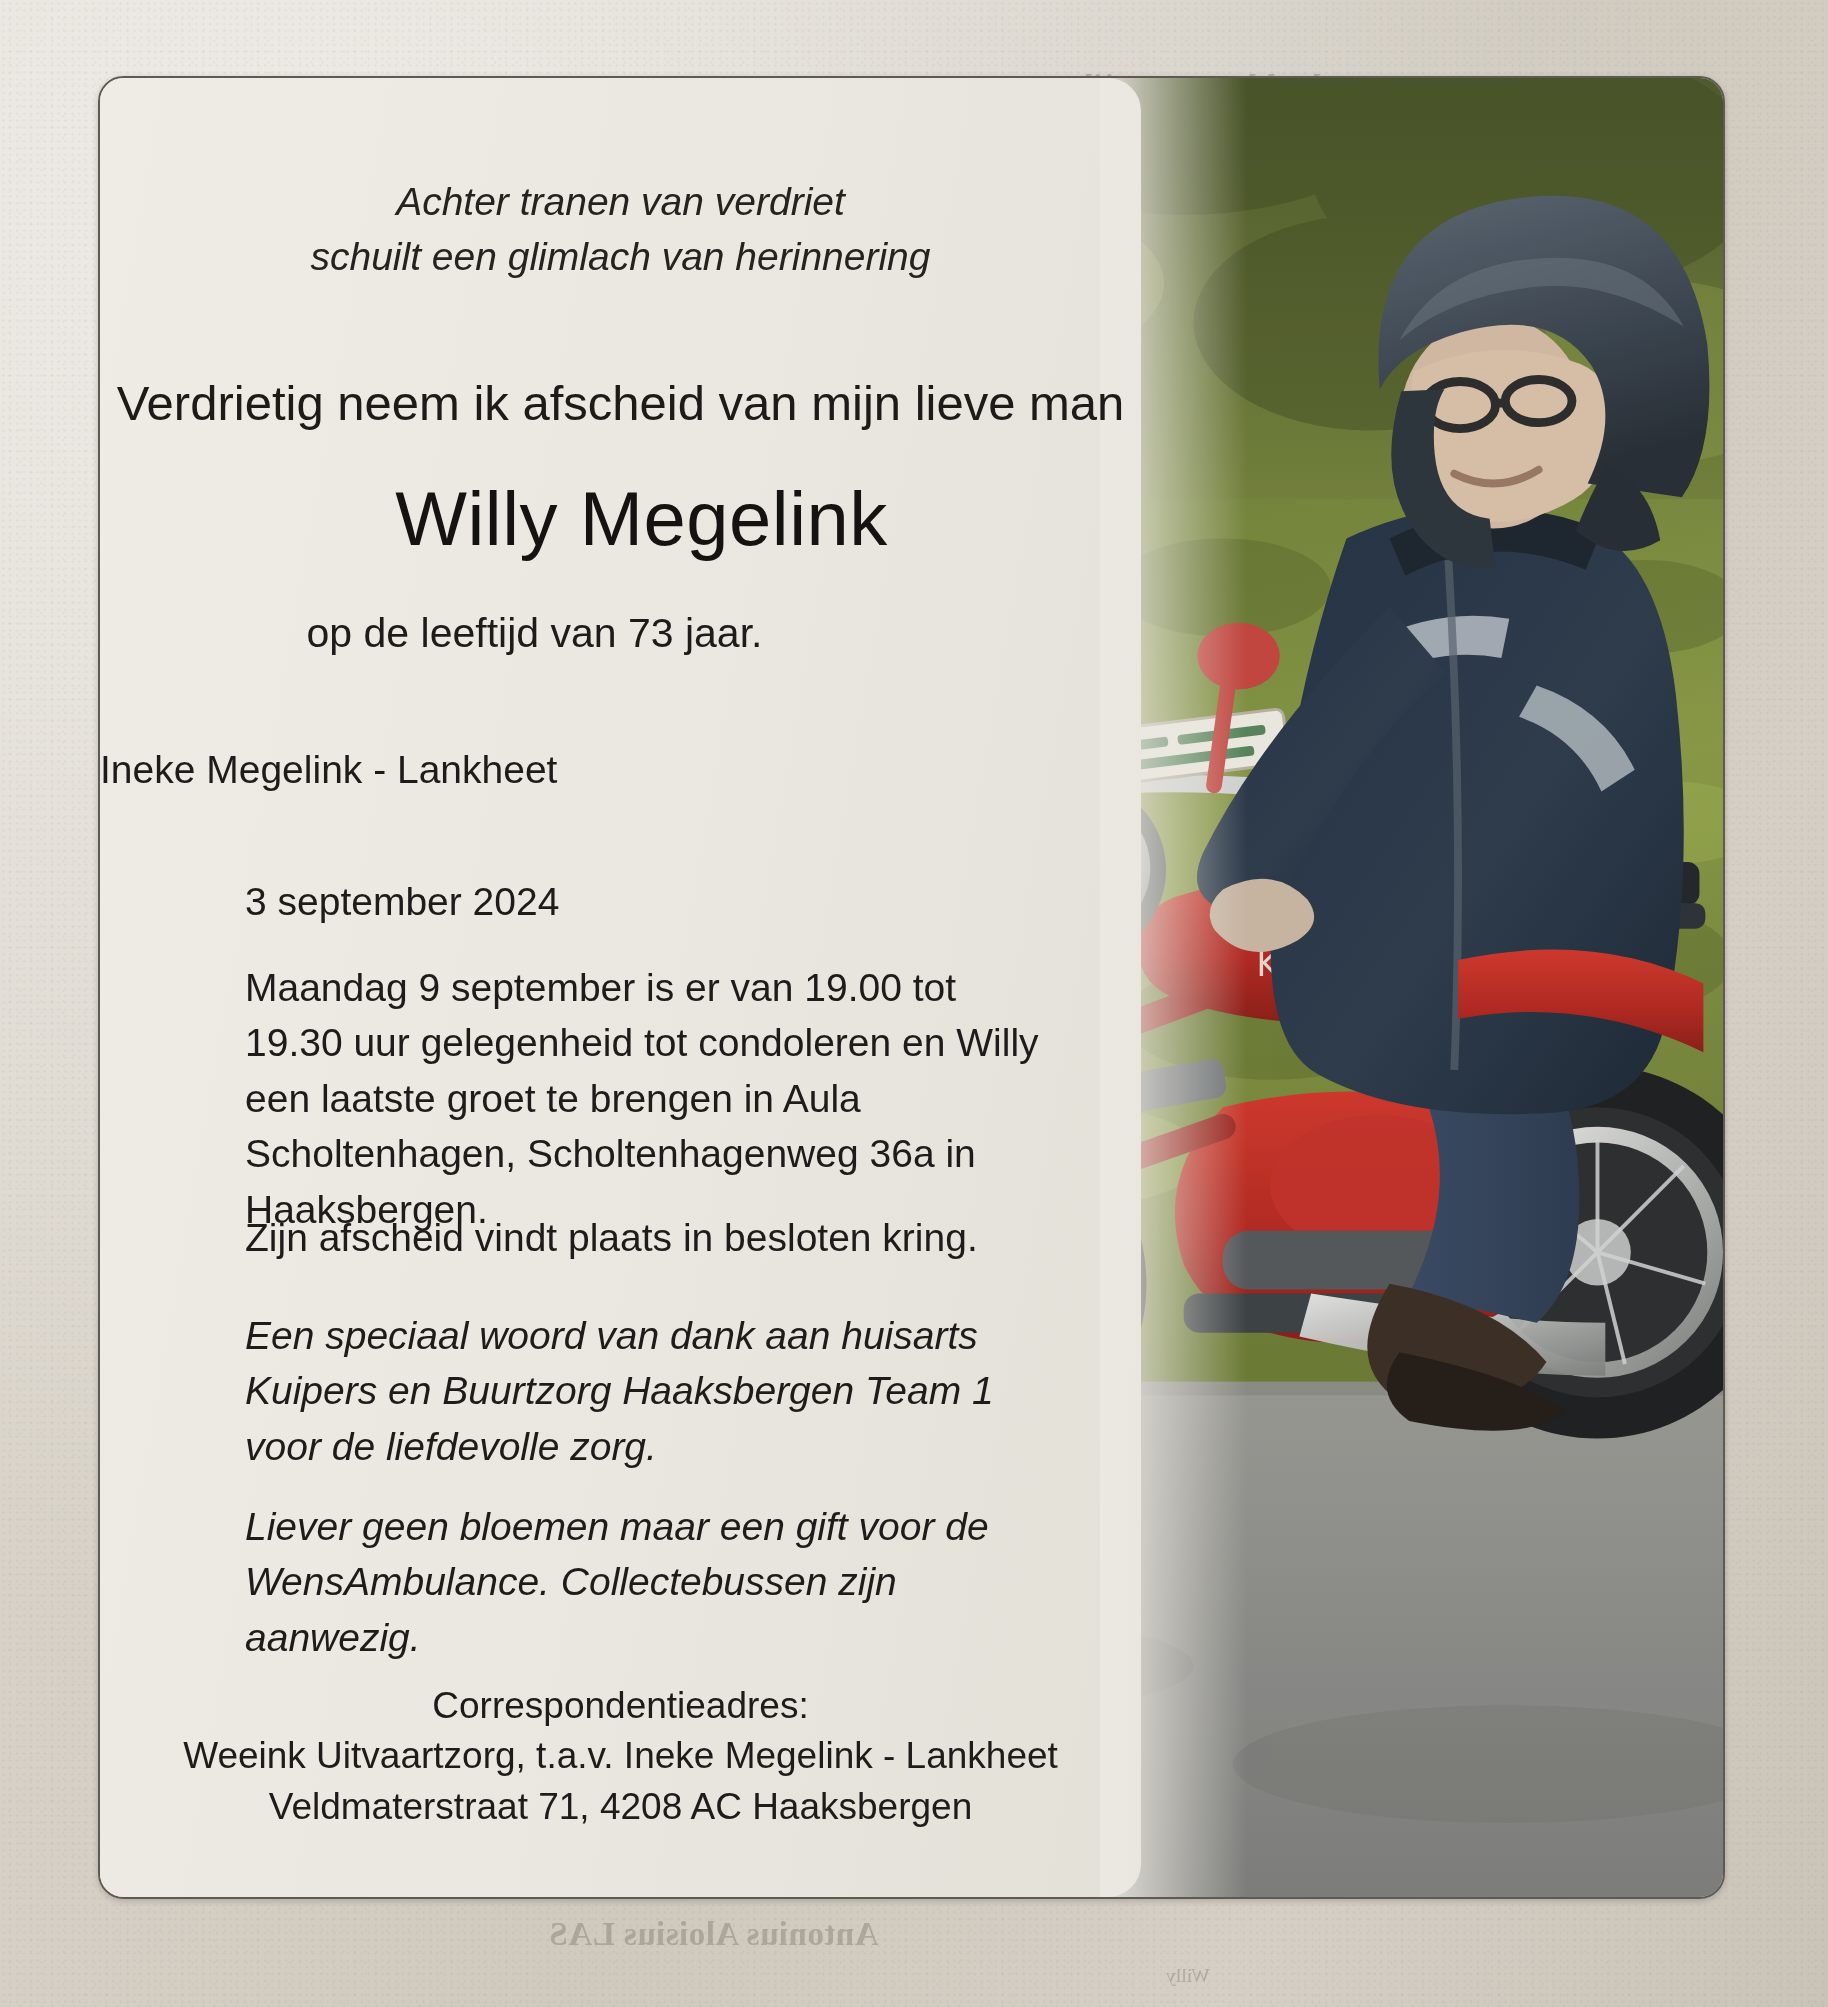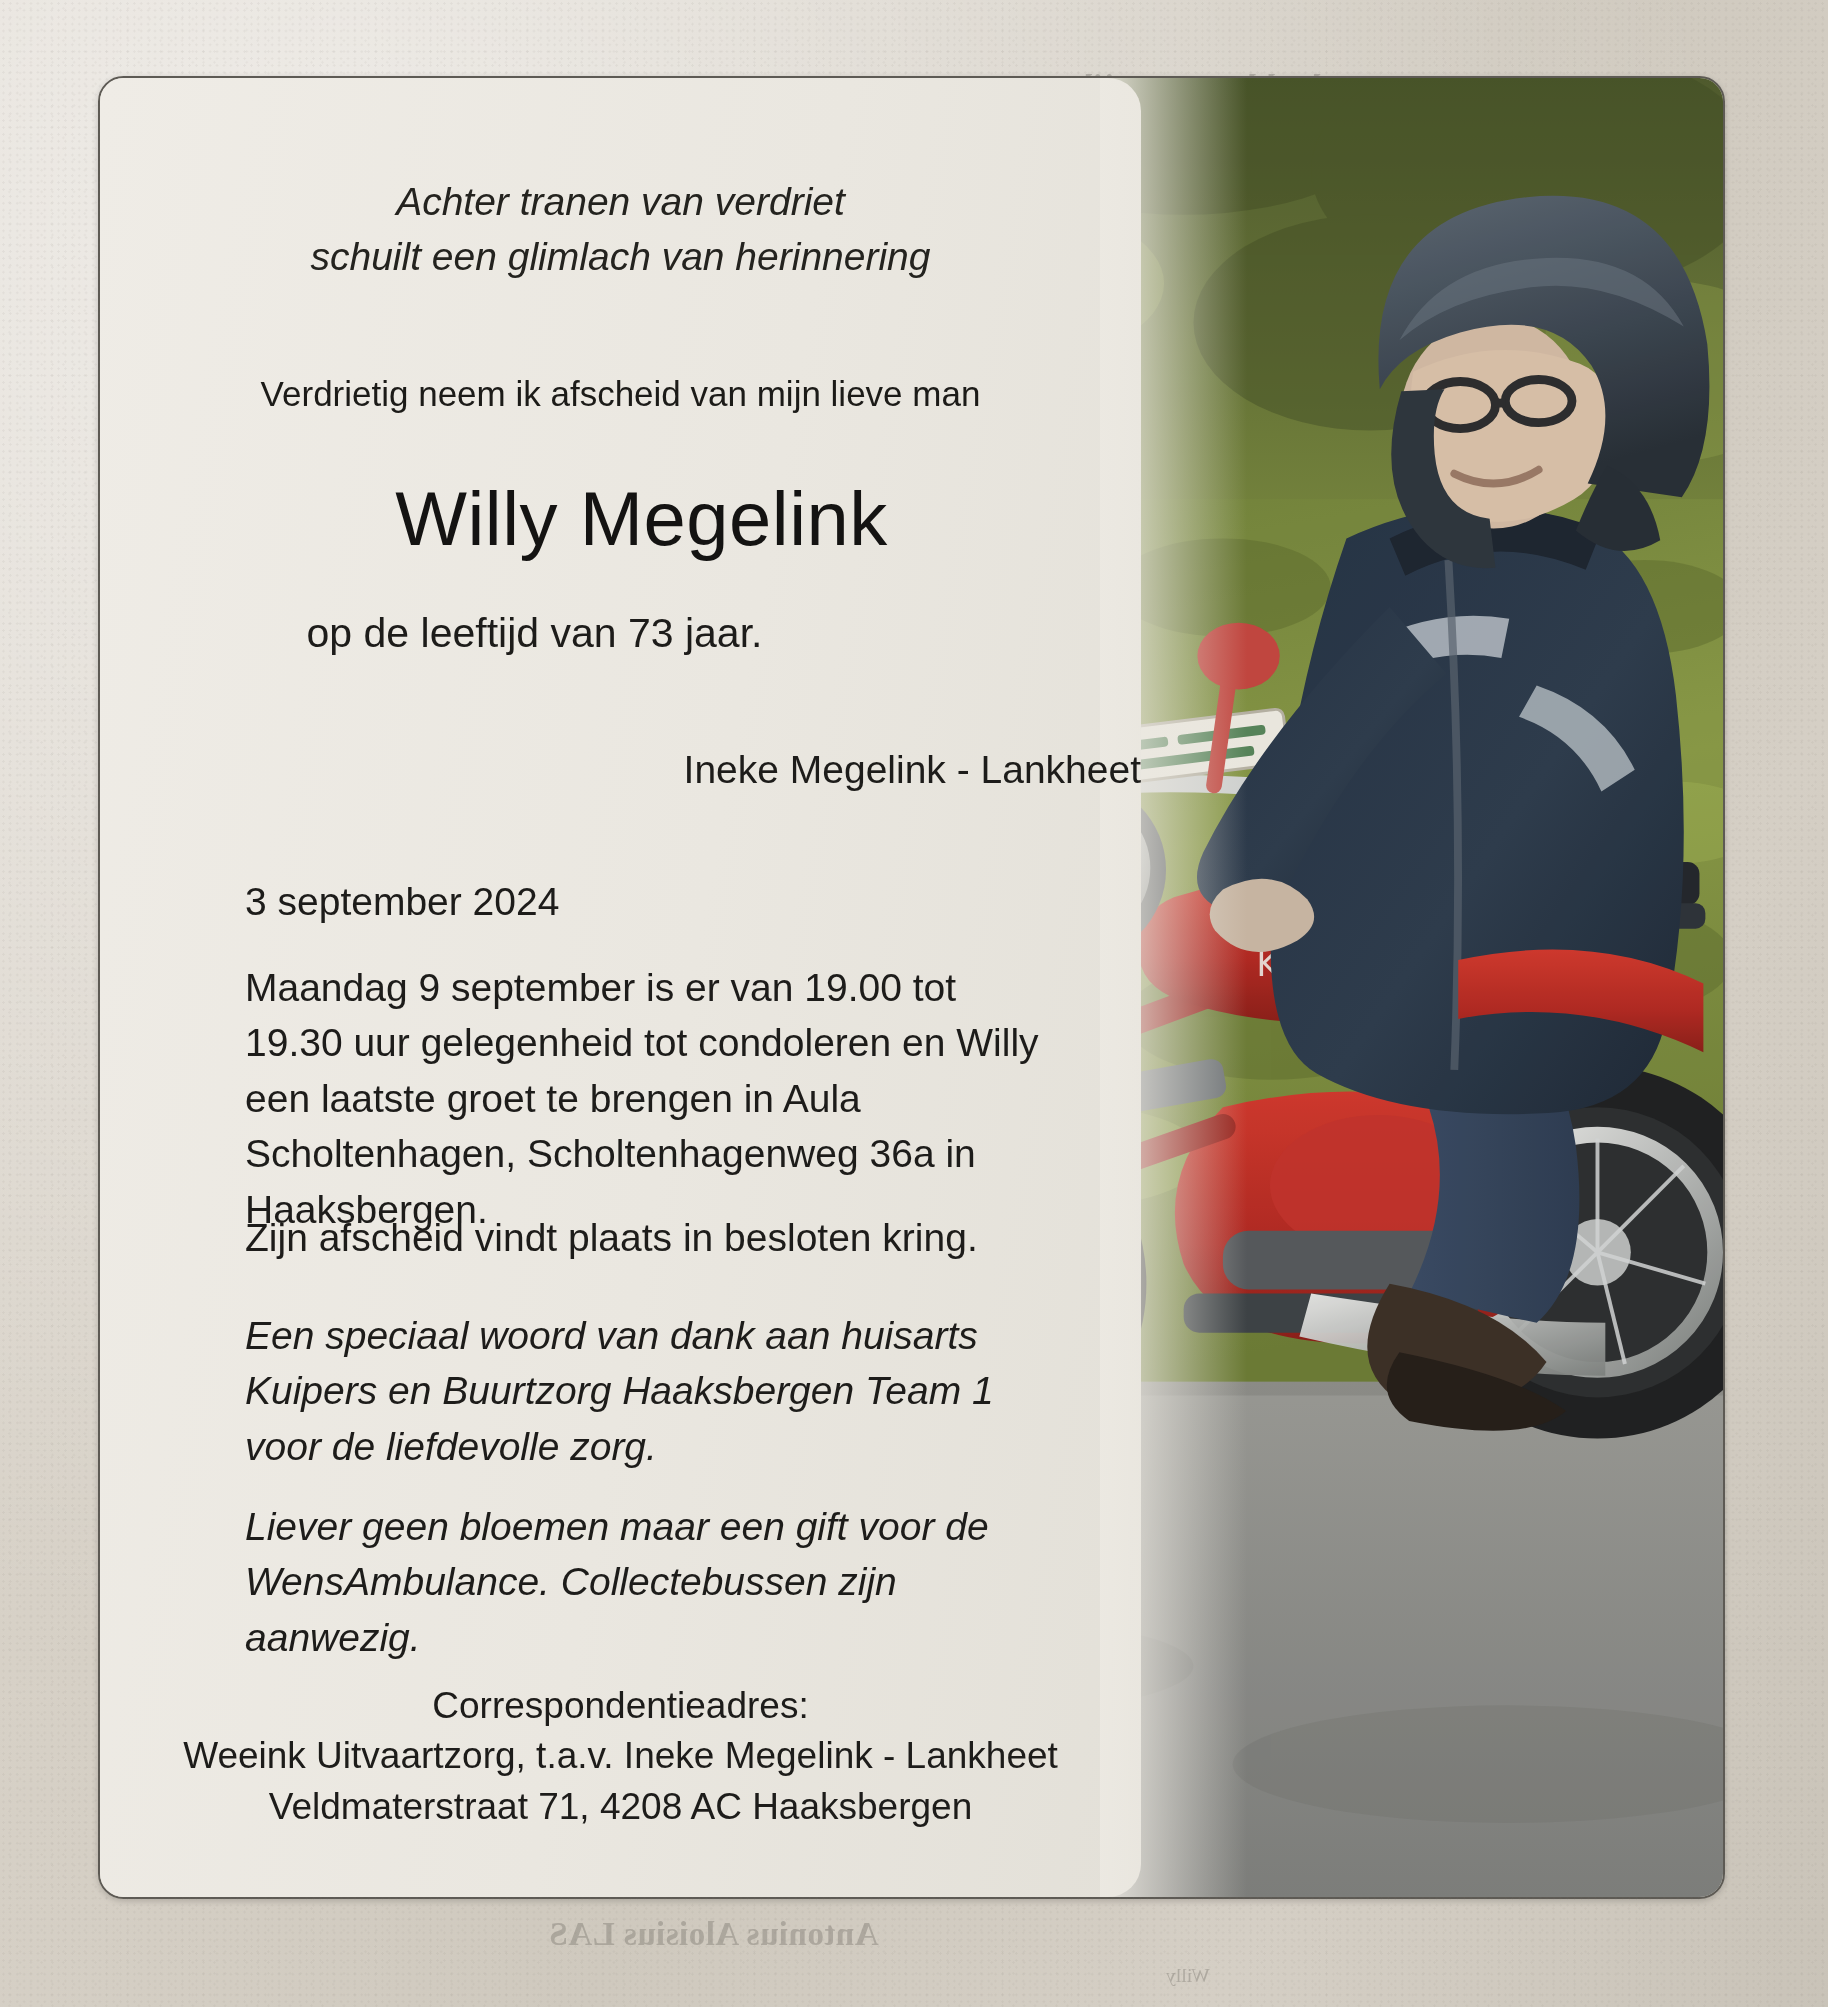--- a/index.html
+++ b/index.html
@@ -117,21 +117,21 @@
     font-size: 39px;
     font-style: italic;
     color: #24231f;
     line-height: 1.42;
   }
   .lead {
     top: 294px;
     left: 0;
     width: 1041px;
     text-align: center;
-    font-size: 35px;
+    font-size: 49px;
     color: #1c1b18;
   }
   .name {
     top: 392px;
     left: 0;
     width: 1041px;
     text-align: center;
     font-size: 76px;
     letter-spacing: 0.5px;
     color: #141312;
@@ -141,21 +141,21 @@
     top: 529px;
     left: 0;
     width: 869px;
     text-align: center;
     font-size: 41px;
   }
   .survivor {
     top: 667px;
     left: 0;
     width: 1041px;
-    text-align: right;
+    text-align: left;
     font-size: 39px;
   }
   .date {
     top: 799px;
     left: 145px;
     width: 745px;
     text-align: left;
     font-size: 39px;
   }
   .block {

